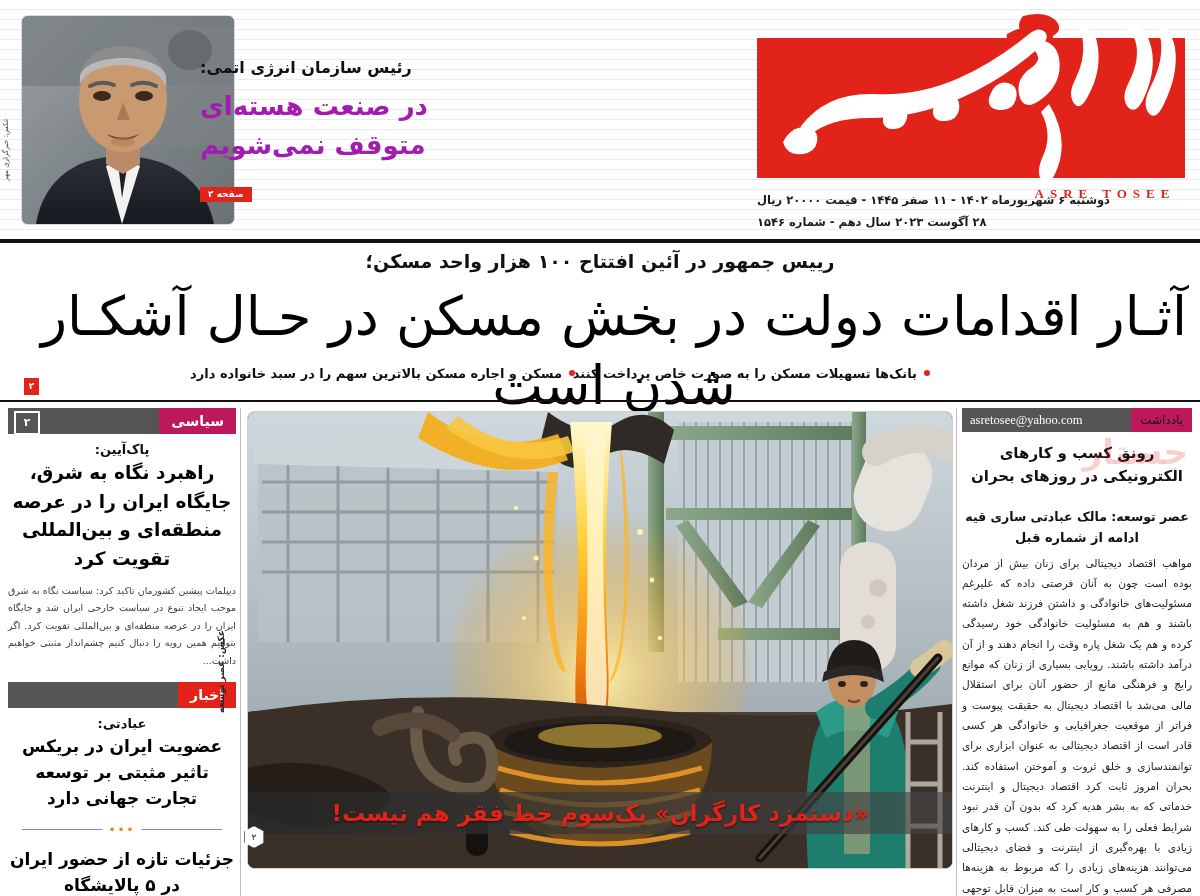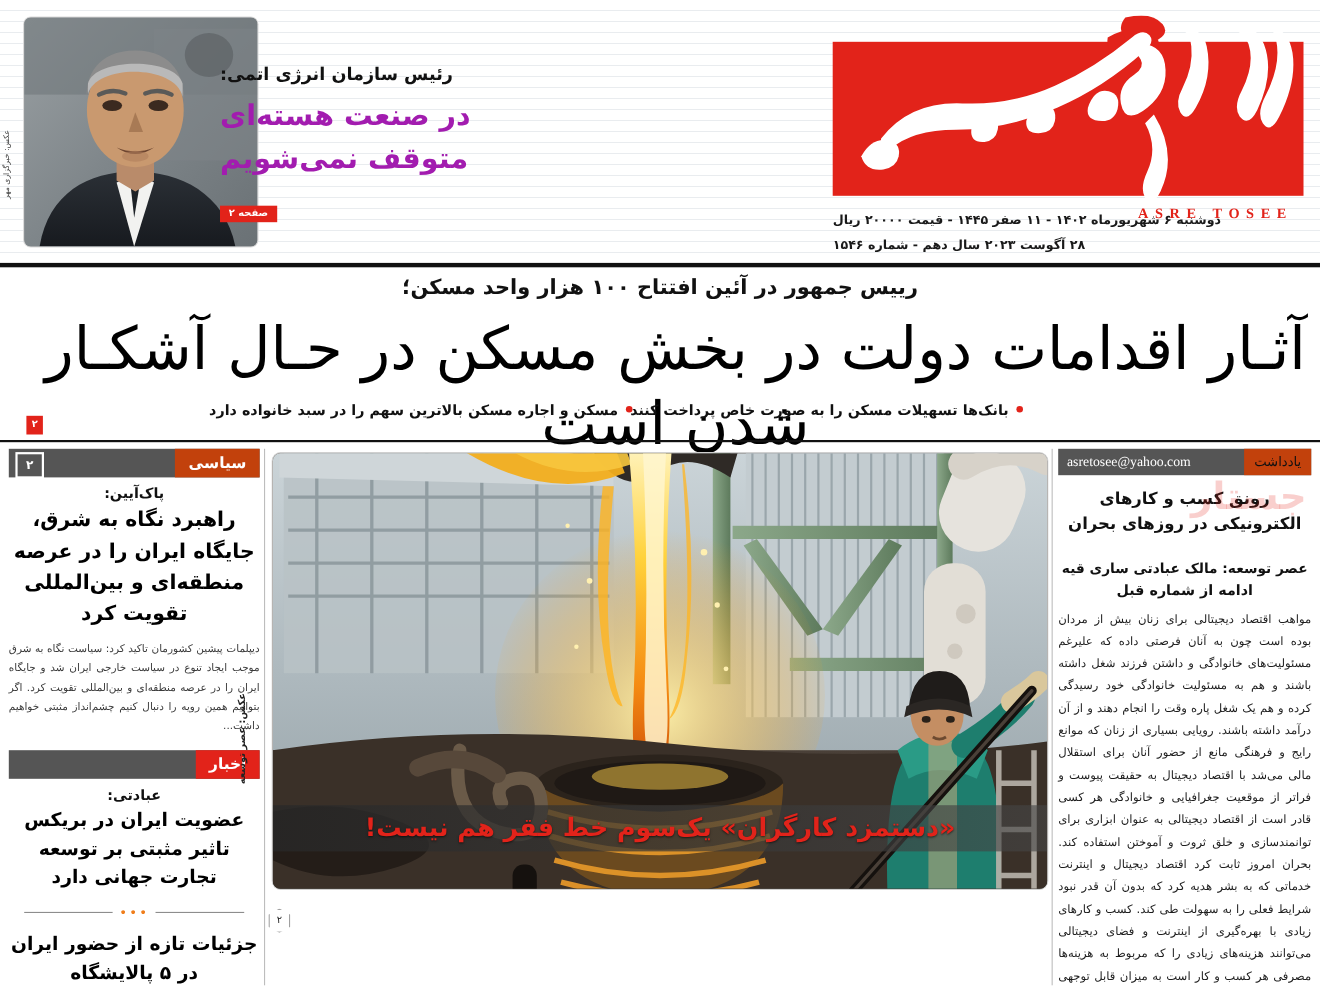--- a/index.html
+++ b/index.html
@@ -103,21 +103,21 @@
   .vdiv{position:absolute;top:0;width:1px;height:488px;background:#bdbdbd;}
   .vdiv.v1{left:240px;}
   .vdiv.v2{left:956px;}
 
   
   .tagbar{position:relative;height:26px;background:#555;margin-bottom:8px;}
   .tagbar .tag{
     position:absolute;right:0;top:0;height:26px;line-height:26px;
     padding:0 12px;color:#fff;font-size:14px;font-weight:700;
   }
-  .tag.orange{background:#c2410c;}
+  .tag.orange{background:#be185d;}
   .tag.red{background:#e2231a;}
   .tagbar .numbox{
     position:absolute;left:6px;top:3px;width:22px;height:20px;
     border:2px solid #fff;color:#fff;font-size:11px;font-weight:700;
     text-align:center;line-height:20px;
   }
 
   .sb-kicker{font-size:13px;font-weight:700;text-align:center;margin:6px 0 2px;}
   .sb-head{font-size:18.5px;font-weight:700;line-height:1.55;text-align:center;color:#000;}
   .sb-sum{
@@ -131,21 +131,21 @@
   .dots-div::before{
     content:"";position:absolute;left:14px;right:14px;top:7px;height:1px;background:#8d8d8d;
   }
   .dots-div .dots{
     position:absolute;left:50%;top:2px;transform:translateX(-50%);
     background:#fff;padding:0 6px;color:#ef7d1a;font-size:12px;letter-spacing:2px;line-height:12px;
   }
 
   
   .bigphoto{
-    position:absolute;left:0;top:4px;width:704px;height:396px;
+    position:absolute;left:0;top:4px;width:704px;height:456px;
     border-radius:7px;overflow:hidden;box-shadow:0 0 0 1px #cfcfcf;
     background:#5b5148;
   }
   .bigphoto svg{display:block;width:100%;height:100%;}
   .capbar{
     position:absolute;left:0;bottom:34px;width:704px;height:42px;
     background:linear-gradient(to right,rgba(40,40,40,.78),rgba(70,70,70,.62));
     display:flex;align-items:center;justify-content:center;
   }
   .capbar .captxt{

